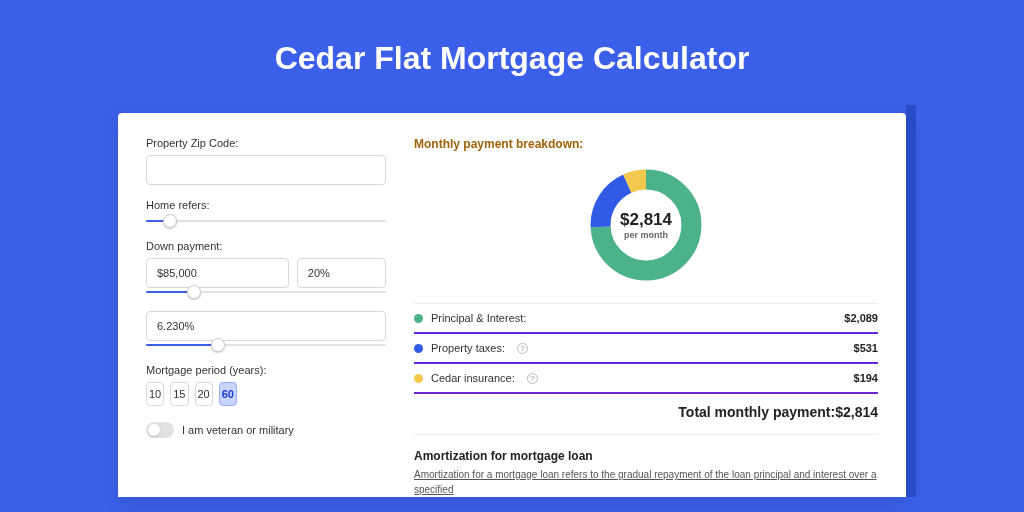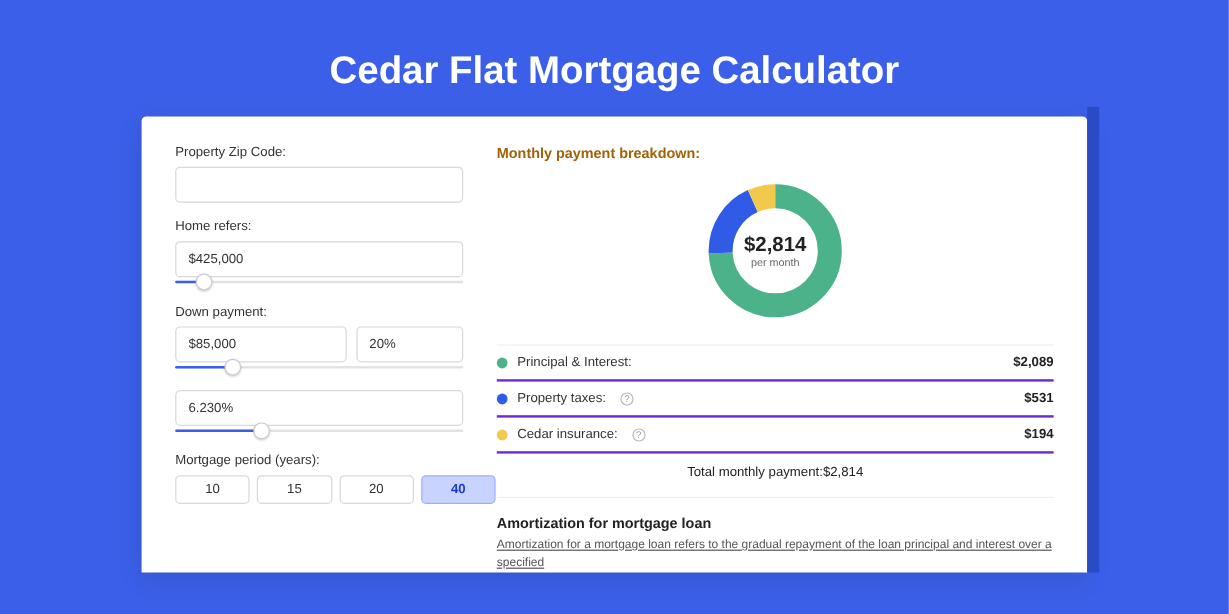--- a/index.html
+++ b/index.html
@@ -1,76 +1,75 @@
 <!DOCTYPE html>
 <html><head>
 <meta charset="utf-8">
 <style>
   * { box-sizing: border-box; margin: 0; padding: 0; font-family: -apple-system, BlinkMacSystemFont, "Segoe UI", Arial, sans-serif; }
   body { background: #3b5fe8; width: 1024px; height: 512px; overflow: hidden; }
   .wrap { padding-top: 40px; }
-  .title { color: #fff; font-size: 32px; font-weight: 700; text-align: center; margin-bottom: 20px; }
+  .title { color: #fff; font-size: 32px; font-weight: 700; text-align: center; margin-bottom: 36px; }
   .card { background: #fff; width: 788px; margin: 0 auto; border-radius: 4px 4px 0 0; padding: 24px 28px 0 28px; display: flex; gap: 28px; box-shadow: 0 6px 20px rgba(0,0,0,0.1); position: relative; }
   .card::before { content:""; position:absolute; top:-8px; right:-10px; bottom:0; width:10px; background:#2a4bc8; }
   .left { width: 240px; flex-shrink: 0; }
   .right { flex: 1; }
   .label { font-size: 11px; color: #333; margin-bottom: 6px; }
   .input { width: 100%; border: 1px solid #d8d8d8; border-radius: 4px; padding: 8px 10px; font-size: 11px; color: #333; background:#fff; }
   .field { margin-bottom: 14px; }
   .slider-track { position: relative; height: 10px; margin-top: -1px; }
   .slider-line { position:absolute; left:0; right:0; top:4px; height:2px; background:#e2e2e2; border-radius:2px; }
   .slider-fill { position:absolute; left:0; top:4px; height:2px; background:#3b5fe8; border-radius:2px; }
   .slider-thumb { position:absolute; top:-2px; width:14px; height:14px; background:#fff; border:1px solid #ccc; border-radius:50%; box-shadow:0 1px 2px rgba(0,0,0,0.2); transform:translateX(-50%); }
   .row2 { display:flex; gap:8px; }
   .row2 .inwrap:first-child { flex: 1.6; }
   .row2 .inwrap:last-child { flex: 1; }
   .periods { display:flex; gap:6px; }
-  .pbtn { border:1px solid #d8d8d8; border-radius:4px; padding:5px 24px; font-size:11px; color:#333; background:#fff; cursor:pointer; }
+  .pbtn { border:1px solid #d8d8d8; border-radius:4px; padding:5px 2px; font-size:11px; color:#333; background:#fff; cursor:pointer; }
   .pbtn.active { background:#c8d4ff; border-color:#9ab0ff; color:#1a3acc; font-weight:600; }
   .toggle-row { display:flex; align-items:center; gap:8px; margin-top:16px; font-size:11px; color:#333; }
   .toggle { width:28px; height:16px; background:#e2e2e2; border-radius:10px; position:relative; }
   .toggle::after { content:""; position:absolute; left:2px; top:2px; width:12px; height:12px; background:#fff; border-radius:50%; box-shadow:0 1px 2px rgba(0,0,0,0.2); }
   .section-title { font-size:12px; font-weight:700; color:#a16207; margin-bottom:14px; }
   .donut-wrap { display:flex; justify-content:center; margin-bottom:18px; }
   .donut { position:relative; width:120px; height:120px; }
   .donut svg { width:120px; height:120px; transform: rotate(-90deg); }
   .donut-center { position:absolute; inset:0; display:flex; flex-direction:column; align-items:center; justify-content:center; }
   .donut-amount { font-size:17px; font-weight:700; color:#222; }
-  .donut-sub { font-size:9px; color:#666; }
+  .donut-sub { font-size:9px; color:#666;font-weight:bold; }
   .legend { border-top:1px solid #eee; }
   .legend-row { display:flex; align-items:center; justify-content:space-between; padding:8px 0; border-bottom:2px solid #6d28d9; font-size:11px; }
   .legend-left { display:flex; align-items:center; gap:8px; color:#333; }
   .dot { width:9px; height:9px; border-radius:50%; }
   .dot.green { background:#4cb28a; }
   .dot.blue { background:#2f5be7; }
   .dot.yellow { background:#f2c94c; }
   .legend-val { font-weight:600; color:#222; }
   .help { display:inline-flex; width:11px; height:11px; border:1px solid #bbb; border-radius:50%; align-items:center; justify-content:center; font-size:8px; color:#999; margin-left:4px; }
-  .total-row { display:flex; justify-content:center; padding:10px 0 14px 0; font-size:11px; font-weight:400; color:#222; }
+  .total-row { display:flex; justify-content:flex-end; padding:10px 0 14px 0; font-size:14px; font-weight:700; color:#222; }
   .amort { border-top:1px solid #eee; padding-top:14px; }
   .amort-title { font-size:12px; font-weight:700; color:#222; margin-bottom:4px; }
   .amort-text { font-size:10px; color:#555; line-height:1.5;text-decoration:underline; }
 </style>
 </head>
 <body>
 
 <div class="wrap">
   <h1 class="title">Cedar Flat Mortgage Calculator</h1>
   <div class="card">
 
     <div class="left">
 
       <div class="field">
         <div class="label">Property Zip Code:</div>
         <input class="input" value="" style="">
       </div>
 
       <div class="field">
         <div class="label">Home refers:</div>
-        <input class="input" value="$425,000" style="">
         <div class="slider-track">
           <div class="slider-line"></div>
           <div class="slider-fill" id="sf1" style="width: 10%;"></div>
           <div class="slider-thumb" id="st1" style="left: 10%;"></div>
         </div>
       </div>
 
       <div class="field">
         <div class="label">Down payment:</div>
         <div class="row2">
@@ -92,24 +91,28 @@
           <div class="slider-thumb" id="st3" style="left: 30%;"></div>
         </div>
       </div>
 
       <div class="field">
         <div class="label">Mortgage period (years):</div>
         <div class="periods" id="periods">
             <button class="pbtn">10</button>
             <button class="pbtn">15</button>
             <button class="pbtn">20</button>
-            <button class="pbtn active">40</button>
+            <button class="pbtn active">60</button>
           </div>
       </div>
 
+      <div class="toggle-row">
+        <div class="toggle"></div>
+        <span>I am veteran or military</span>
+      </div>
 
     </div>
 
     <div class="right">
       <div class="section-title">Monthly payment breakdown:</div>
 
       <div class="donut-wrap">
         <div class="donut">
           <svg viewBox="0 0 42 42">
             <circle cx="21" cy="21" r="15.9155" fill="none" stroke="#4cb28a" stroke-width="7" stroke-dasharray="74.2 25.8" stroke-dashoffset="0"></circle>

